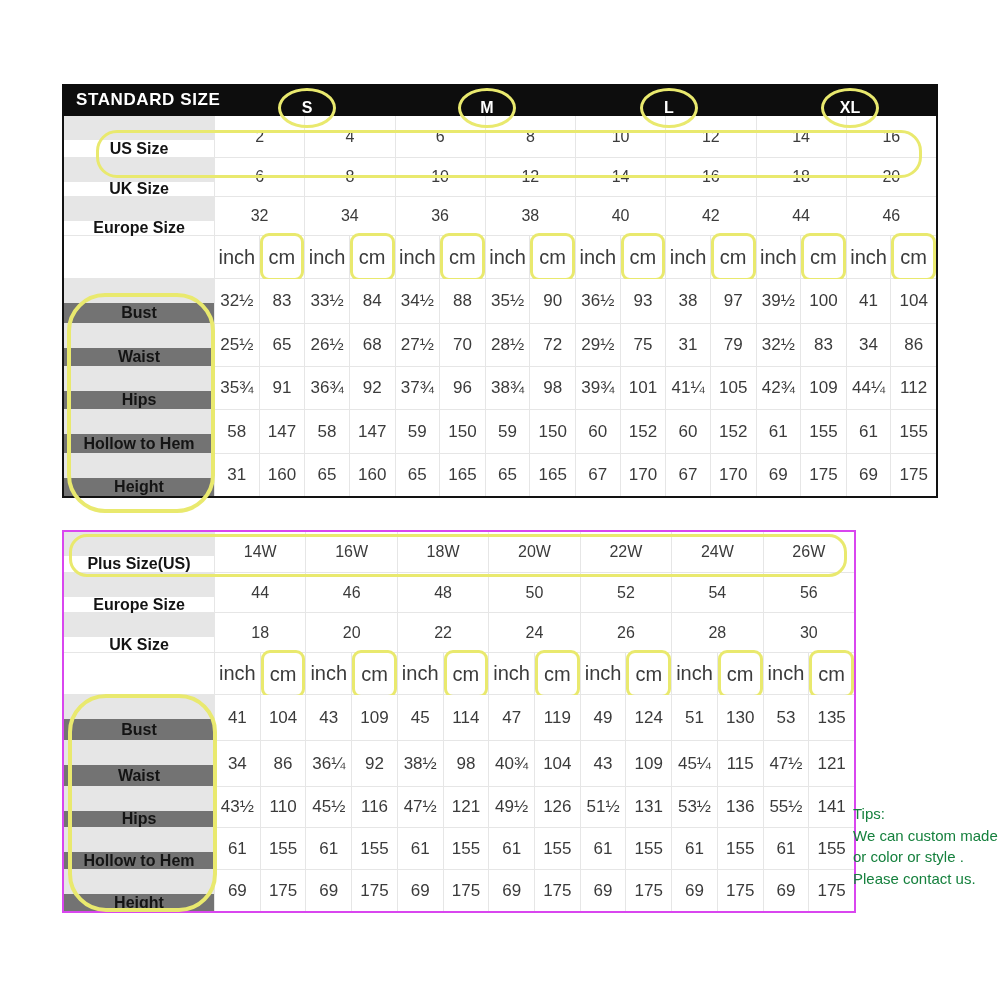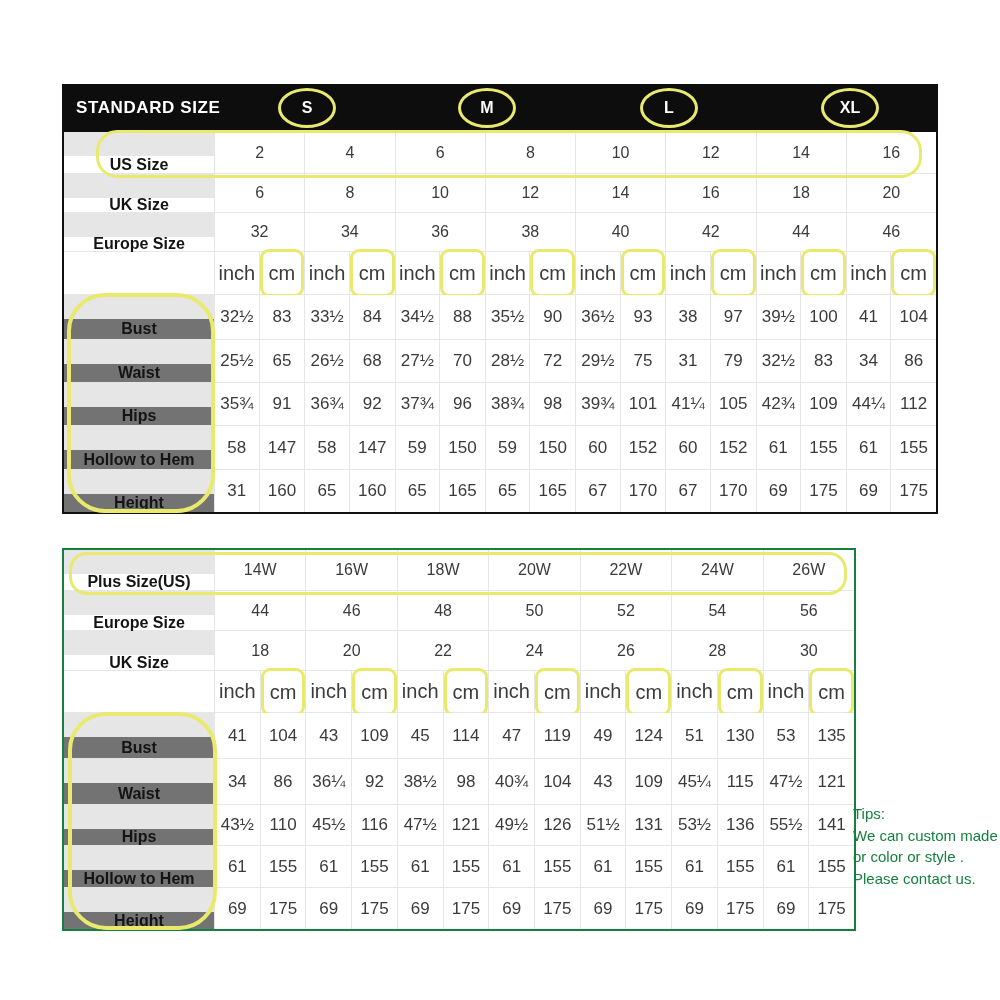--- a/index.html
+++ b/index.html
@@ -2,24 +2,24 @@
 <html><head>
 <meta charset="utf-8">
 <style>
   html,body{margin:0;padding:0;background:#fff;}
   .canvas{
     position:relative;width:1000px;height:1000px;background:#fff;overflow:hidden;
     font-family:"Liberation Sans", sans-serif;
   }
   .table-wrap{position:absolute;background:#fff;}
   .table-wrap.standard{left:62px;top:84px;width:876px;}
-  .table-wrap.plus{left:62px;top:548px;width:790px;border:2px solid #15803d;text-align:right;}
+  .table-wrap.plus{left:62px;top:530px;width:790px;border:2px solid #d946ef;text-align:right;}
   
   .header-bar{
-    position:relative;height:48px;background:#0d0d0d;display:flex;align-items:center;
+    position:relative;height:32px;background:#0d0d0d;display:flex;align-items:center;
   }
   .header-title{
     color:#fff;font-weight:bold;font-size:17px;letter-spacing:.6px;padding-left:14px;
   }
   .size-oval{
     position:absolute;top:4px;width:52px;height:34px;border:3px solid #e9e96e;
     border-radius:50%;color:#fff;font-weight:bold;font-size:16px;
     display:flex;align-items:center;justify-content:center;
   }
   

